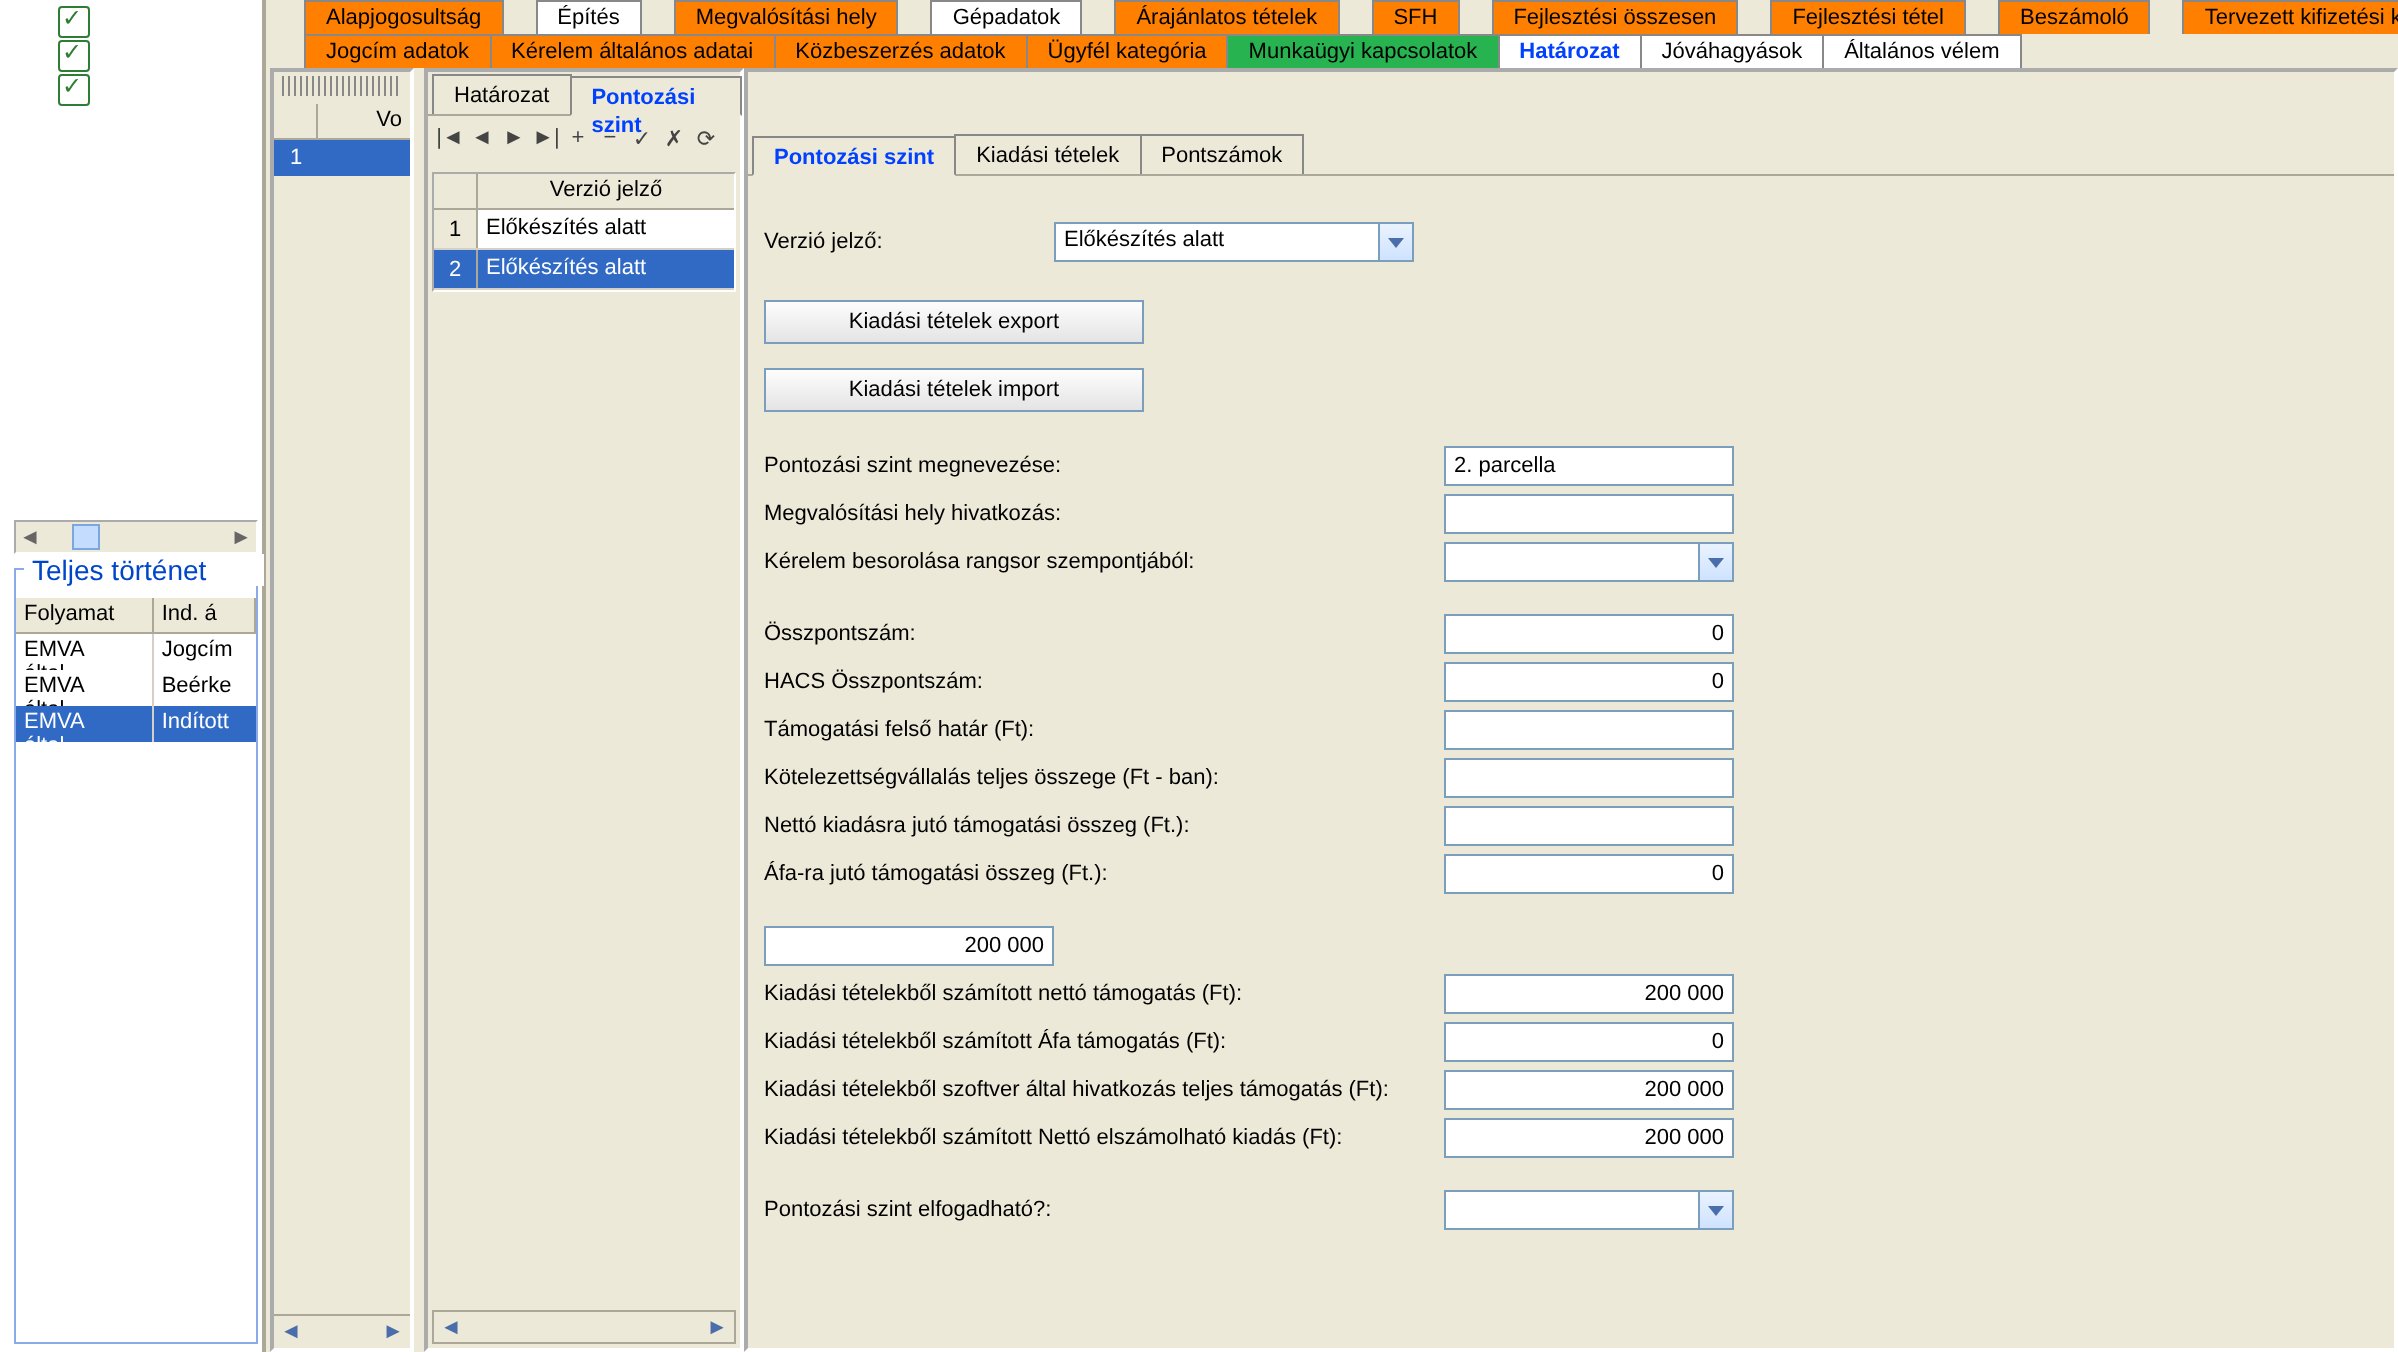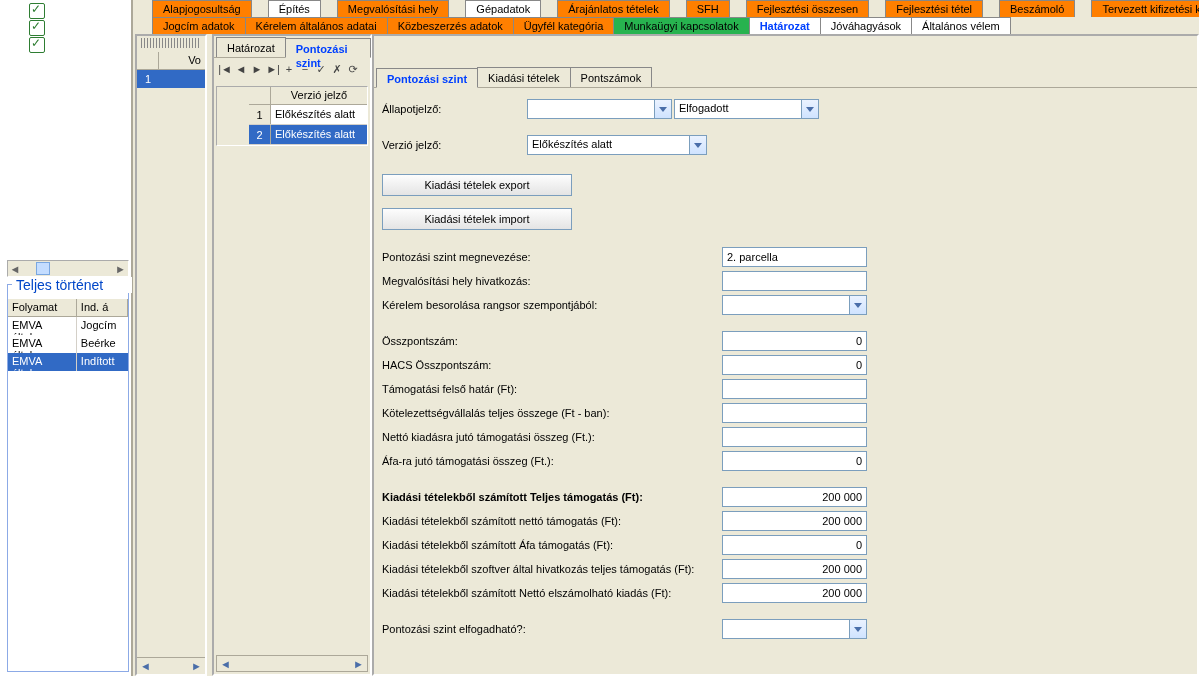--- a/index.html
+++ b/index.html
@@ -46,21 +46,21 @@
   .mid-row span:first-child { width: 22px; background: #316ac5; color: #fff; text-align: center; line-height: 18px; }
   .mid-row span:last-child  { flex:1; background: #316ac5; }
   .mid-scroll { position:absolute; left:0; right:0; bottom:0; height:17px; background:#ece9d8; display:flex; justify-content:space-between; align-items:center; border-top:1px solid #aca899;}
   .mid-scroll::before{content:"◄";color:#4a6ea9;padding:0 3px;}
   .mid-scroll::after{content:"►";color:#4a6ea9;padding:0 3px;}
 
   
   .ver-pane { position: absolute; left: 212px; top: 34px; width: 160px; bottom: 0; border: 2px inset #fff; background: #ece9d8; }
   .nav-toolbar { height: 22px; padding: 2px 4px; display:flex; align-items:center; gap:2px; color:#444;}
   .nav-toolbar span { width:14px; text-align:center; cursor:default; }
-  .ver-grid { border:1px inset #fff; margin:2px;padding-left:32px; }
+  .ver-grid { border:1px inset #fff; margin:2px; }
   .ver-grid .vh { display:flex; background:#ece9d8; border-bottom:1px solid #aca899; height:18px;}
   .ver-grid .vh div:first-child{ width:22px; border-right:1px solid #aca899;}
   .ver-grid .vh div:last-child{ flex:1; text-align:center; padding:2px;}
   .ver-grid .vr { display:flex; height:20px; background:#fff; border-bottom:1px solid #d4d0c8;}
   .ver-grid .vr span:first-child{ width:22px; text-align:center; line-height:20px; background:#ece9d8; border-right:1px solid #aca899;}
   .ver-grid .vr span:last-child{ flex:1; padding:3px 4px;}
   .ver-grid .vr.sel { }
   .ver-grid .vr.sel span:first-child{ background:#316ac5; color:#fff;}
   .ver-grid .vr.sel span:last-child{ background:#316ac5; color:#fff;}
   .ver-scroll { position:absolute; left:2px; right:2px; bottom:2px; height:17px; background:#ece9d8; display:flex; justify-content:space-between; align-items:center; border:1px solid #aca899;}
@@ -201,31 +201,20 @@
 
 <div class="main-pane">
   <div style="height:30px"></div>
   <div class="sub-tabs" id="main-sub-tabs">
       <div class="stab active">Pontozási szint</div>
       <div class="stab">Kiadási tételek</div>
       <div class="stab">Pontszámok</div>
     </div>
   <div class="form-body">
 
-    <div class="frow">
-      <div class="flabel" style="width:145px">Állapotjelző:</div>
-      <div class="fselect" style="margin-right:2px">
-        <div class="sval"></div>
-        <div class="arrow"></div>
-      </div>
-      <div class="fselect">
-        <div class="sval">Elfogadott</div>
-        <div class="arrow"></div>
-      </div>
-    </div>
 
     <div class="gap"></div>
 
     <div class="frow">
       <div class="flabel" style="width:145px">Verzió jelző:</div>
       <div class="fselect" style="width:180px">
         <div class="sval">Előkészítés alatt</div>
         <div class="arrow"></div>
       </div>
     </div>
@@ -277,21 +266,20 @@
         <input class="finput ro" value="" style="">
       </div>
     <div class="frow">
         <div class="flabel">Áfa-ra jutó támogatási összeg (Ft.):</div>
         <input class="finput ro" value="0" style="">
       </div>
 
     <div class="gap"></div>
 
     <div class="frow">
-        <div class="flabel bold">Kiadási tételekből számított Teljes támogatás (Ft):</div>
         <input class="finput ro" value="200 000" style="">
       </div>
     <div class="frow">
         <div class="flabel">Kiadási tételekből számított nettó támogatás (Ft):</div>
         <input class="finput ro" value="200 000" style="">
       </div>
     <div class="frow">
         <div class="flabel">Kiadási tételekből számított Áfa támogatás (Ft):</div>
         <input class="finput ro" value="0" style="">
       </div>

